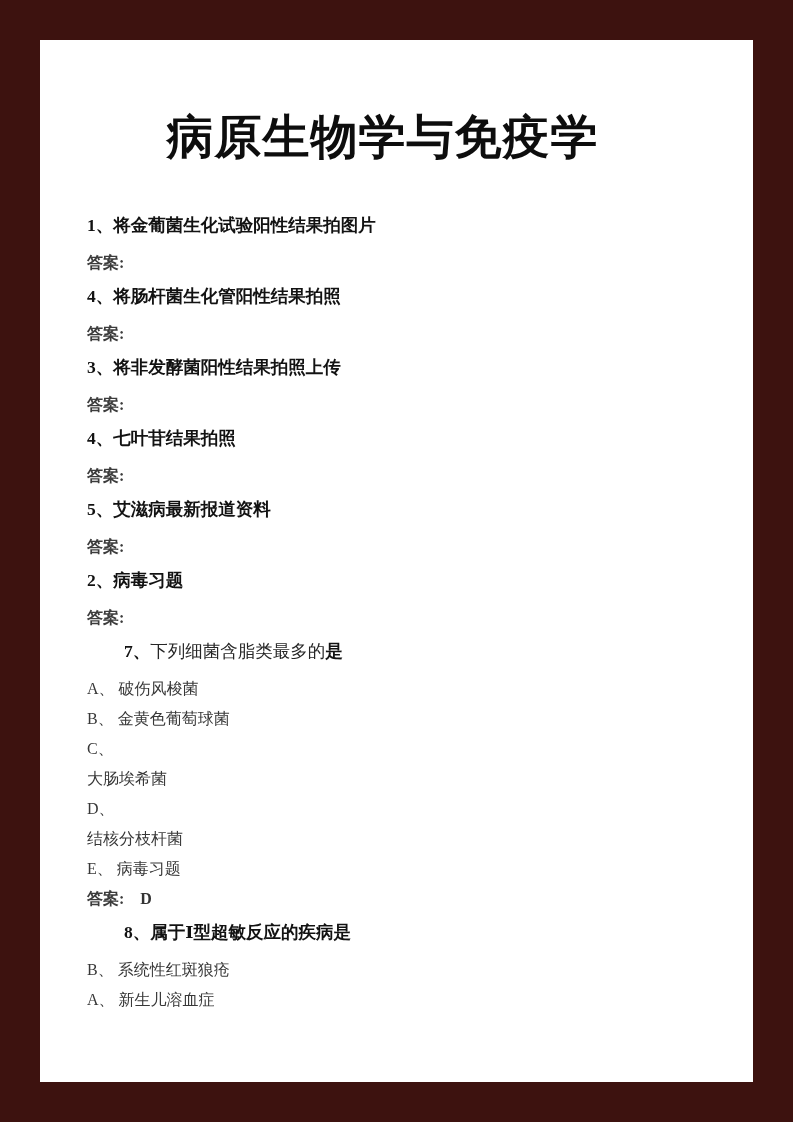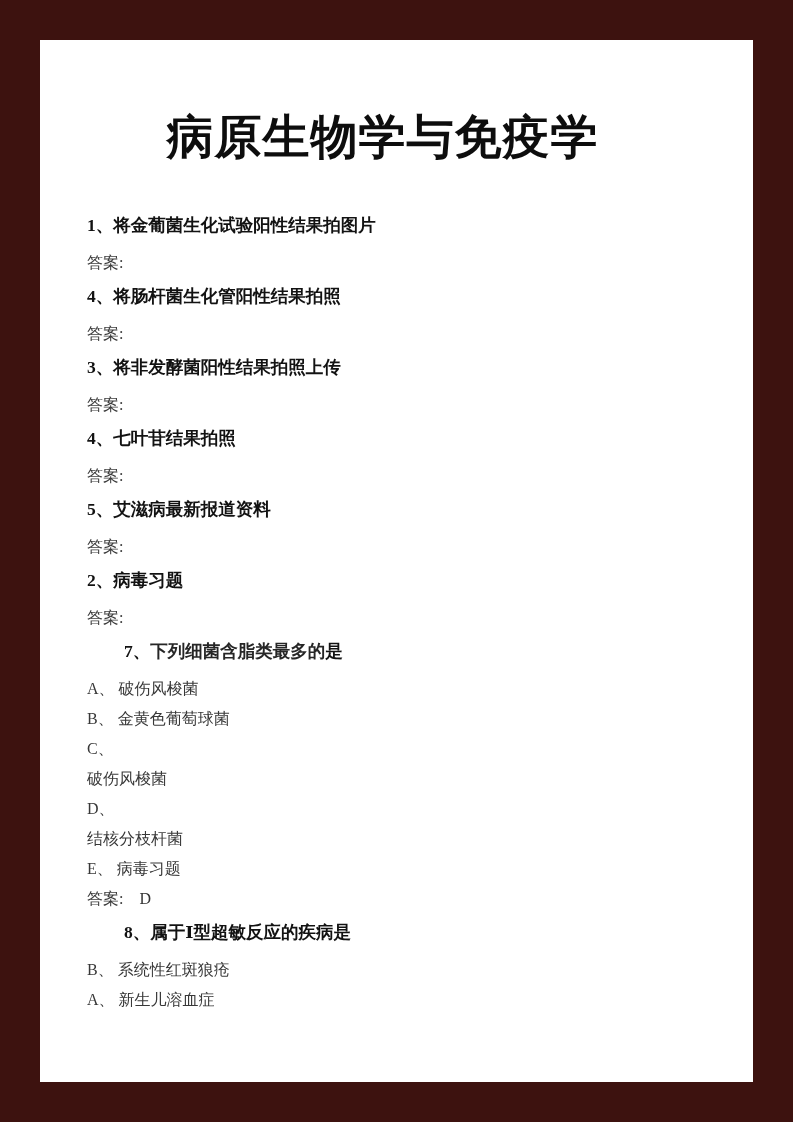--- a/index.html
+++ b/index.html
@@ -30,26 +30,26 @@
     white-space: nowrap;
   }
   .q-heading {
     margin: 0 0 18px 0;
     font-size: 17.5px;
     line-height: 19px;
     font-weight: 700;
     color: #121212;
   }
   .q-heading.indented { text-indent: 37px; }
-  .q-heading .normal-part { font-weight: 700; color: #262626; }
+  .q-heading .normal-part { font-weight: 400; color: #262626; }
   .answer-line {
     margin: 0 0 15px 0;
     font-size: 16px;
     line-height: 19px;
-    font-weight: 400;
+    font-weight: 700;
     color: #3c3c3c;
   }
   .answer-line .answer-value { margin-left: 16px; color: #333333; }
   .option-line {
     margin: 0 0 11px 0;
     font-size: 16px;
     line-height: 19px;
     font-weight: 400;
     color: #383838;
   }
@@ -91,21 +91,21 @@
     <section>
       <p class="q-heading">2、病毒习题</p>
       <p class="answer-line"><span>答案:</span><span class="answer-value"></span></p>
     </section>
 
     <section>
       <p class="q-heading indented"><span>7、</span><span class="normal-part">下列细菌含脂类最多的</span><span>是</span></p>
       <p class="option-line">A、 破伤风梭菌</p>
       <p class="option-line">B、 金黄色葡萄球菌</p>
       <p class="option-line">C、</p>
-      <p class="option-line">破伤风梭菌</p>
+      <p class="option-line">大肠埃希菌</p>
       <p class="option-line">D、</p>
       <p class="option-line">结核分枝杆菌</p>
       <p class="option-line">E、 病毒习题</p>
       <p class="answer-line"><span>答案:</span><span class="answer-value">D</span></p>
     </section>
 
     <section>
       <p class="q-heading indented">8、属于Ⅰ型超敏反应的疾病是</p>
       <p class="option-line">B、 系统性红斑狼疮</p>
       <p class="option-line">A、 新生儿溶血症</p>

